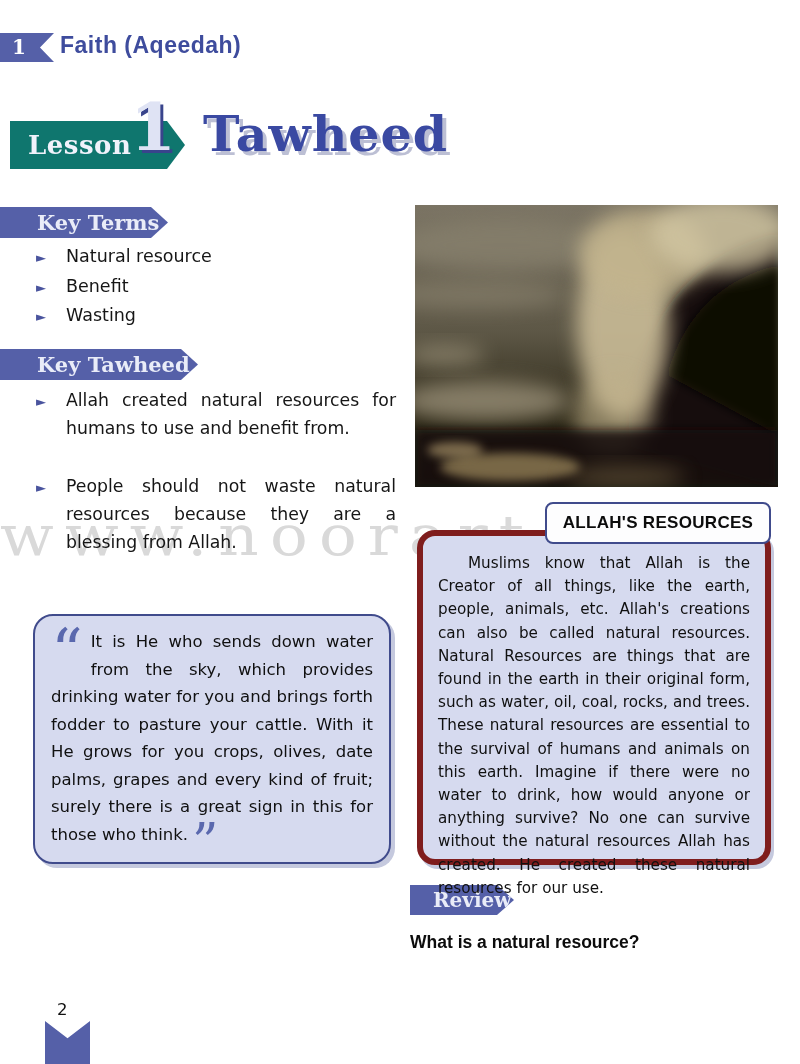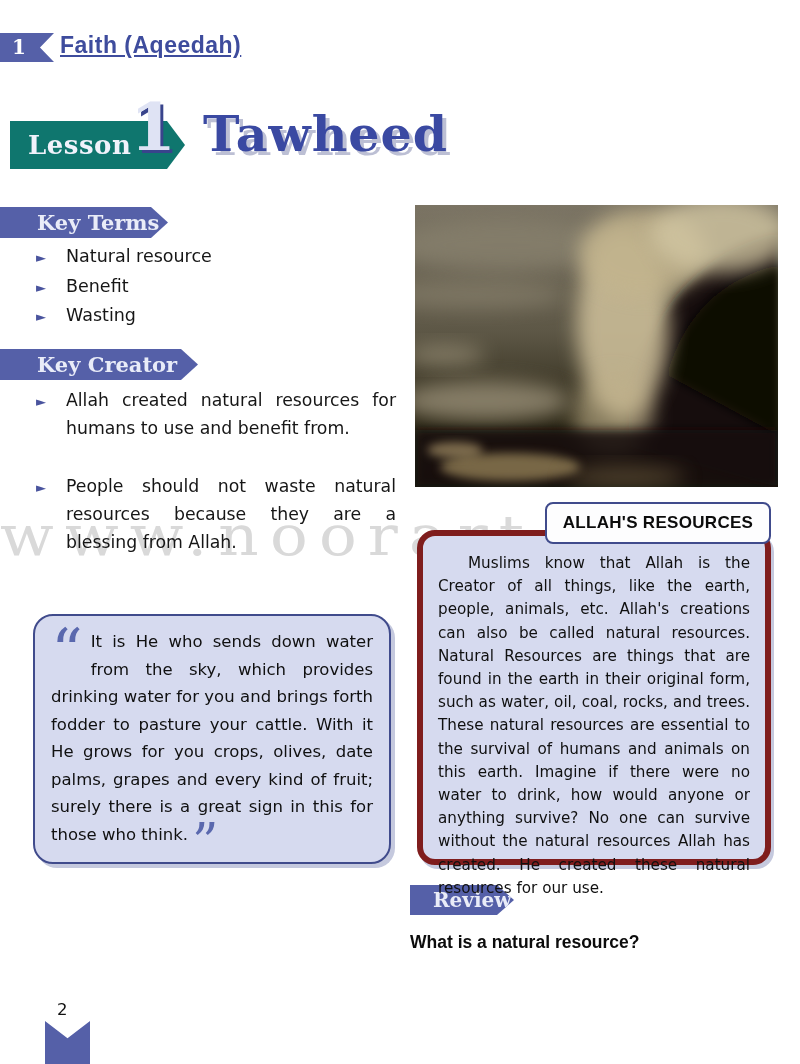--- a/index.html
+++ b/index.html
@@ -18,21 +18,21 @@
   .chapter-badge{
     position:absolute;left:0;top:33px;width:54px;height:29px;z-index:2;
     background:#5560a8;color:#ffffff;
     clip-path:polygon(0 0,100% 0,74% 50%,100% 100%,0 100%);
     font-family:"DejaVu Serif",serif;font-weight:bold;font-size:20px;
     line-height:29px;text-align:center;padding-right:16px;box-sizing:border-box;
   }
   .chapter-title{
     position:absolute;left:60px;top:32px;z-index:2;
     font-family:"Liberation Sans",sans-serif;font-weight:bold;font-size:23px;
-    color:#3e4c9d;letter-spacing:0.5px;text-decoration:underline;
+    color:#3e4c9d;letter-spacing:0.5px;
   }
   
   .lesson-banner{
     position:absolute;left:10px;top:121px;width:175px;height:48px;z-index:2;
     background:#0f766e;
     clip-path:polygon(0 0,calc(100% - 18px) 0,100% 50%,calc(100% - 18px) 100%,0 100%);
   }
   .lesson-label{
     position:absolute;left:18px;top:9px;
     font-family:"DejaVu Serif",serif;font-weight:bold;font-size:26px;
@@ -138,21 +138,21 @@
   <li>
     <span class="bullet">►</span>
     <span>Benefit</span>
   </li>
   <li>
     <span class="bullet">►</span>
     <span>Wasting</span>
   </li>
 </ul>
 
-<div class="ribbon ribbon-keyconcepts">Key Creator</div>
+<div class="ribbon ribbon-keyconcepts">Key Tawheed</div>
 <ul class="concept-list">
   <li>
     <span class="bullet">►</span>
     <span class="text">Allah created natural resources for humans to use and benefit from.</span>
   </li>
   <li>
     <span class="bullet">►</span>
     <span class="text">People should not waste natural resources because they are a blessing from Allah.</span>
   </li>
 </ul>

